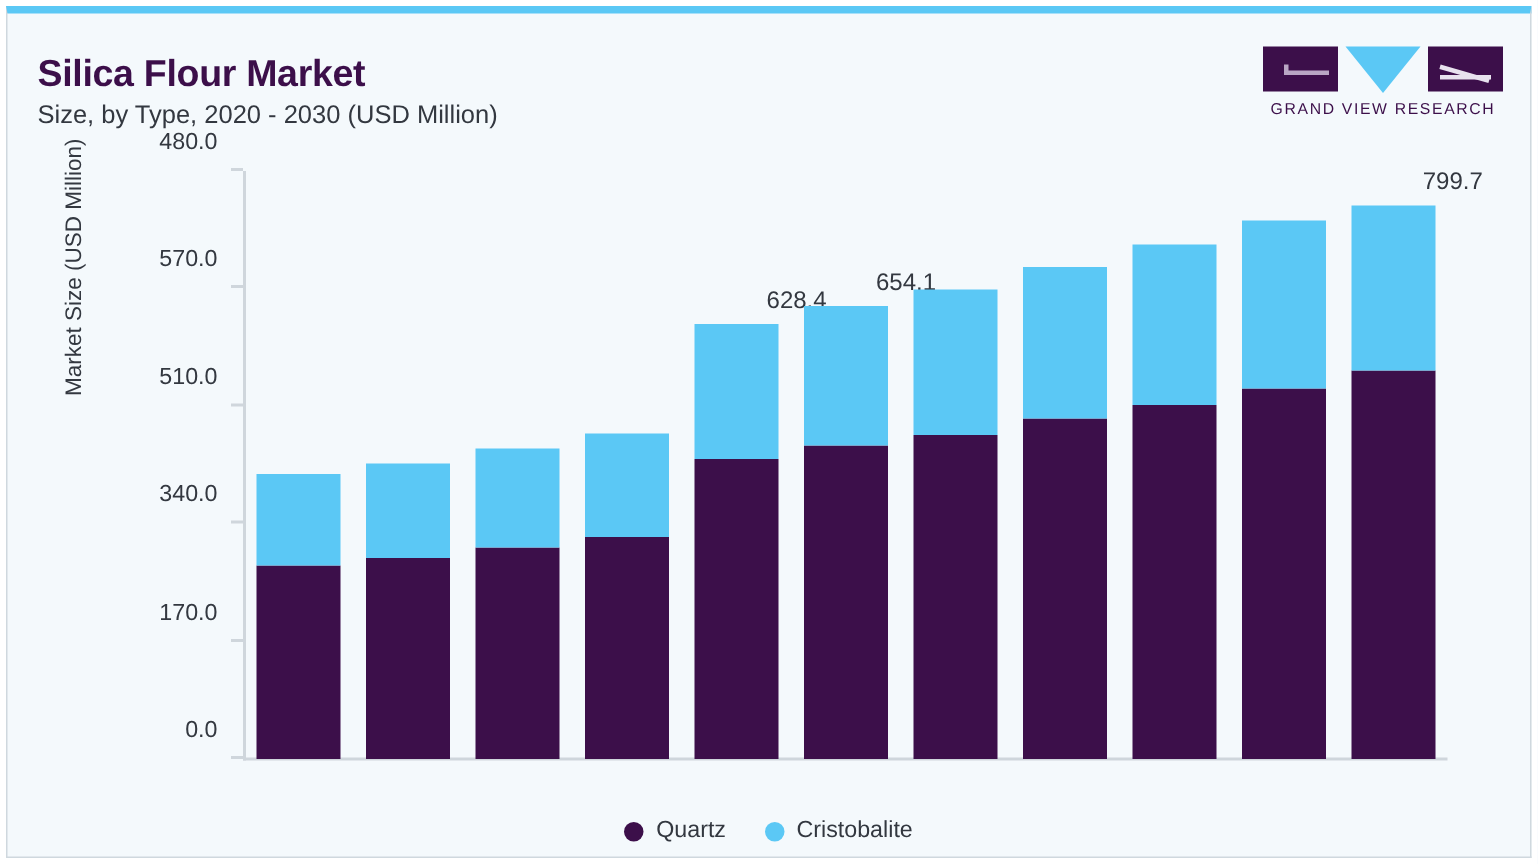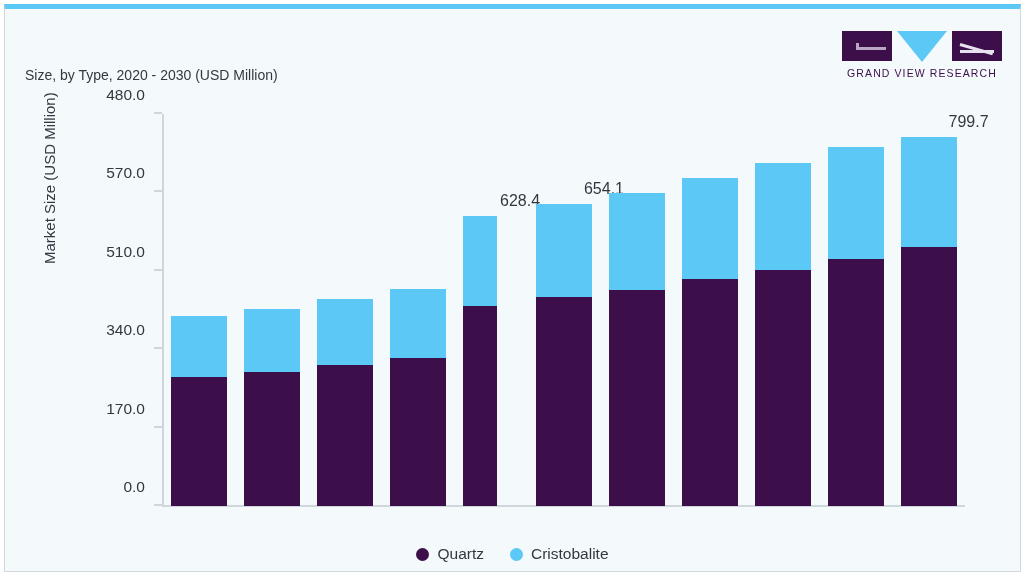--- a/index.html
+++ b/index.html
@@ -17,21 +17,21 @@
     overflow:hidden;
   }
   
   .title{
     position:absolute;left:20px;top:26px;
     font-size:25px;font-weight:bold;color:#3c0f4a;
     letter-spacing:-0.2px;
   }
   .subtitle{
     position:absolute;left:20px;top:58px;
-    font-size:14px;color:#333840;
+    font-size:17px;color:#333840;
   }
   
   .logo{position:absolute;right:18px;top:22px;width:160px;height:52px;}
   .logo-marks{position:relative;width:160px;height:32px;}
   .lg-sq{position:absolute;top:0;width:50px;height:30px;background:#3c0f4a;}
   .lg-sq.left{left:0;}
   .lg-sq.right{right:0;}
   .lg-tri{
     position:absolute;left:55px;top:0;width:0;height:0;
     border-left:25px solid transparent;border-right:25px solid transparent;
@@ -78,20 +78,21 @@
   }
   .leg-item{display:flex;align-items:center;gap:8px;}
   .leg-dot{width:13px;height:13px;border-radius:50%;}
   .leg-txt{font-size:15.5px;color:#333840;}
 </style>
 </head>
 <body>
 
 <div class="card">
 
+  <div class="title">Silica Flour Market</div>
   <div class="subtitle">Size, by Type, 2020 - 2030 (USD Million)</div>
 
   <div class="logo">
     <div class="logo-marks">
       <div class="lg-sq left">
         <div class="lg-g1"></div>
           <div class="lg-g2"></div>
       </div>
       <div class="lg-tri"></div>
       <div class="lg-sq right">
@@ -128,21 +129,21 @@
         <div class="seg cristobalite" style="bottom: 133.741px; height: 63.6424px; background: rgb(91, 200, 245);"></div>
       </div>
       <div class="bargroup" style="left: 154.273px; width: 56px; height: 207.068px;">
         <div class="seg quartz" style="height: 140.659px; background: rgb(60, 15, 74);"></div>
         <div class="seg cristobalite" style="bottom: 140.659px; height: 66.4094px; background: rgb(91, 200, 245);"></div>
       </div>
       <div class="bargroup" style="left: 227.182px; width: 56px; height: 216.753px;">
         <div class="seg quartz" style="height: 148.499px; background: rgb(60, 15, 74);"></div>
         <div class="seg cristobalite" style="bottom: 148.499px; height: 68.2541px; background: rgb(91, 200, 245);"></div>
       </div>
-      <div class="bargroup" style="left: 300.091px; width: 34px; height: 289.619px;">
+      <div class="bargroup" style="left: 300.091px; width: 56px; height: 289.619px;">
         <div class="seg quartz" style="height: 200.151px; background: rgb(60, 15, 74);"></div>
         <div class="seg cristobalite" style="bottom: 200.151px; height: 89.4682px; background: rgb(91, 200, 245);"></div>
         <div class="bar-label" style="bottom: 295.619px;">628.4</div>
       </div>
       <div class="bargroup" style="left: 373px; width: 56px; height: 381px;">
         <div class="seg quartz" style="height: 208.913px; background: rgb(60, 15, 74);"></div>
         <div class="seg cristobalite" style="bottom: 208.913px; height: 92.6965px; background: rgb(91, 200, 245);"></div>
         <div class="bar-label" style="bottom: 307.609px;">654.1</div>
       </div>
       <div class="bargroup" style="left: 445.909px; width: 56px; height: 313.139px;">

